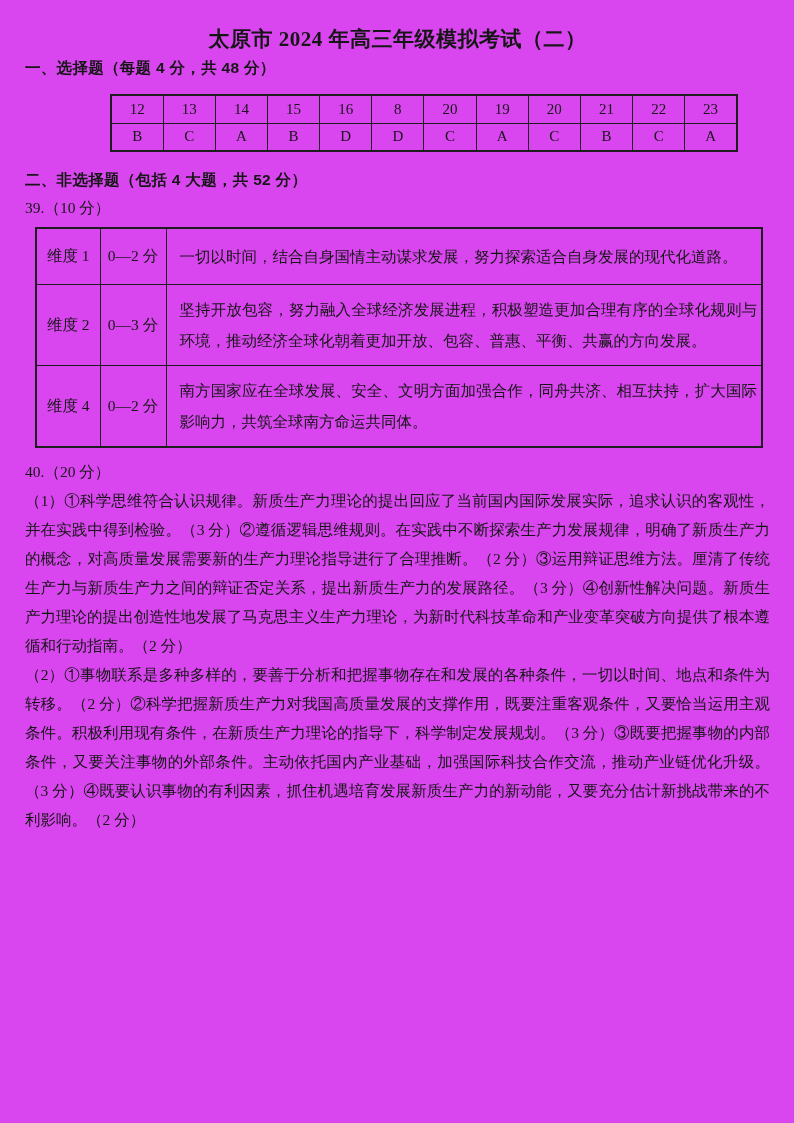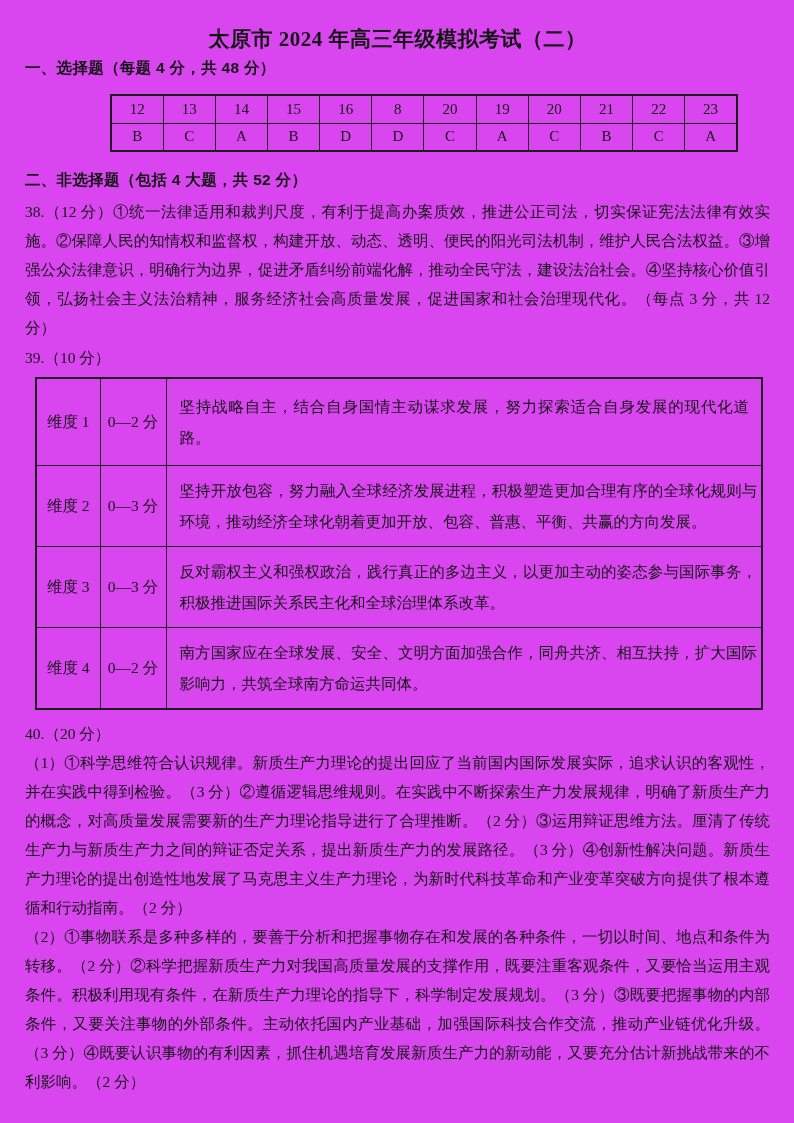--- a/index.html
+++ b/index.html
@@ -119,40 +119,34 @@
         <td>C</td>
         <td>B</td>
         <td>C</td>
         <td>A</td>
       </tr>
     </tbody>
   </table>
 
   <div class="sec-heading">二、非选择题（包括 4 大题，共 52 分）</div>
 
-  <p class="body-para q38-para">38.（12 分）①统一法律适用和裁判尺度，有利于提高办案质效，推进公正司法，切实保证宪法法律有效实施。②保障人民的知情权和监督权，构建开放、动态、透明、便民的阳光司法机制，维护人民合法权益。③增强公众法律意识，明确行为边界，促进矛盾纠纷前端化解，推动全民守法，建设法治社会。④坚持核心价值引领，弘扬社会主义法治精神，服务经济社会高质量发展，促进国家和社会治理现代化。（每点 3 分，共 12 分）</p>
 
   <p class="body-para q39-label">39.（10 分）</p>
 
   <table class="dim-table">
     <tbody>
       <tr class="single">
         <td class="dim-cell">维度 1</td>
         <td class="score-cell">0—2 分</td>
-        <td class="desc-cell">坚持战略自主，结合自身国情主动谋求发展，努力探索适合自身发展的现代化道路。</td>
+        <td class="desc-cell">一切以时间，结合自身国情主动谋求发展，努力探索适合自身发展的现代化道路。</td>
       </tr>
       <tr>
         <td class="dim-cell">维度 2</td>
         <td class="score-cell">0—3 分</td>
         <td class="desc-cell">坚持开放包容，努力融入全球经济发展进程，积极塑造更加合理有序的全球化规则与环境，推动经济全球化朝着更加开放、包容、普惠、平衡、共赢的方向发展。</td>
-      </tr>
-      <tr>
-        <td class="dim-cell">维度 3</td>
-        <td class="score-cell">0—3 分</td>
-        <td class="desc-cell">反对霸权主义和强权政治，践行真正的多边主义，以更加主动的姿态参与国际事务，积极推进国际关系民主化和全球治理体系改革。</td>
       </tr>
       <tr>
         <td class="dim-cell">维度 4</td>
         <td class="score-cell">0—2 分</td>
         <td class="desc-cell">南方国家应在全球发展、安全、文明方面加强合作，同舟共济、相互扶持，扩大国际影响力，共筑全球南方命运共同体。</td>
       </tr>
     </tbody>
   </table>
 
   <p class="body-para q40-label">40.（20 分）</p>

